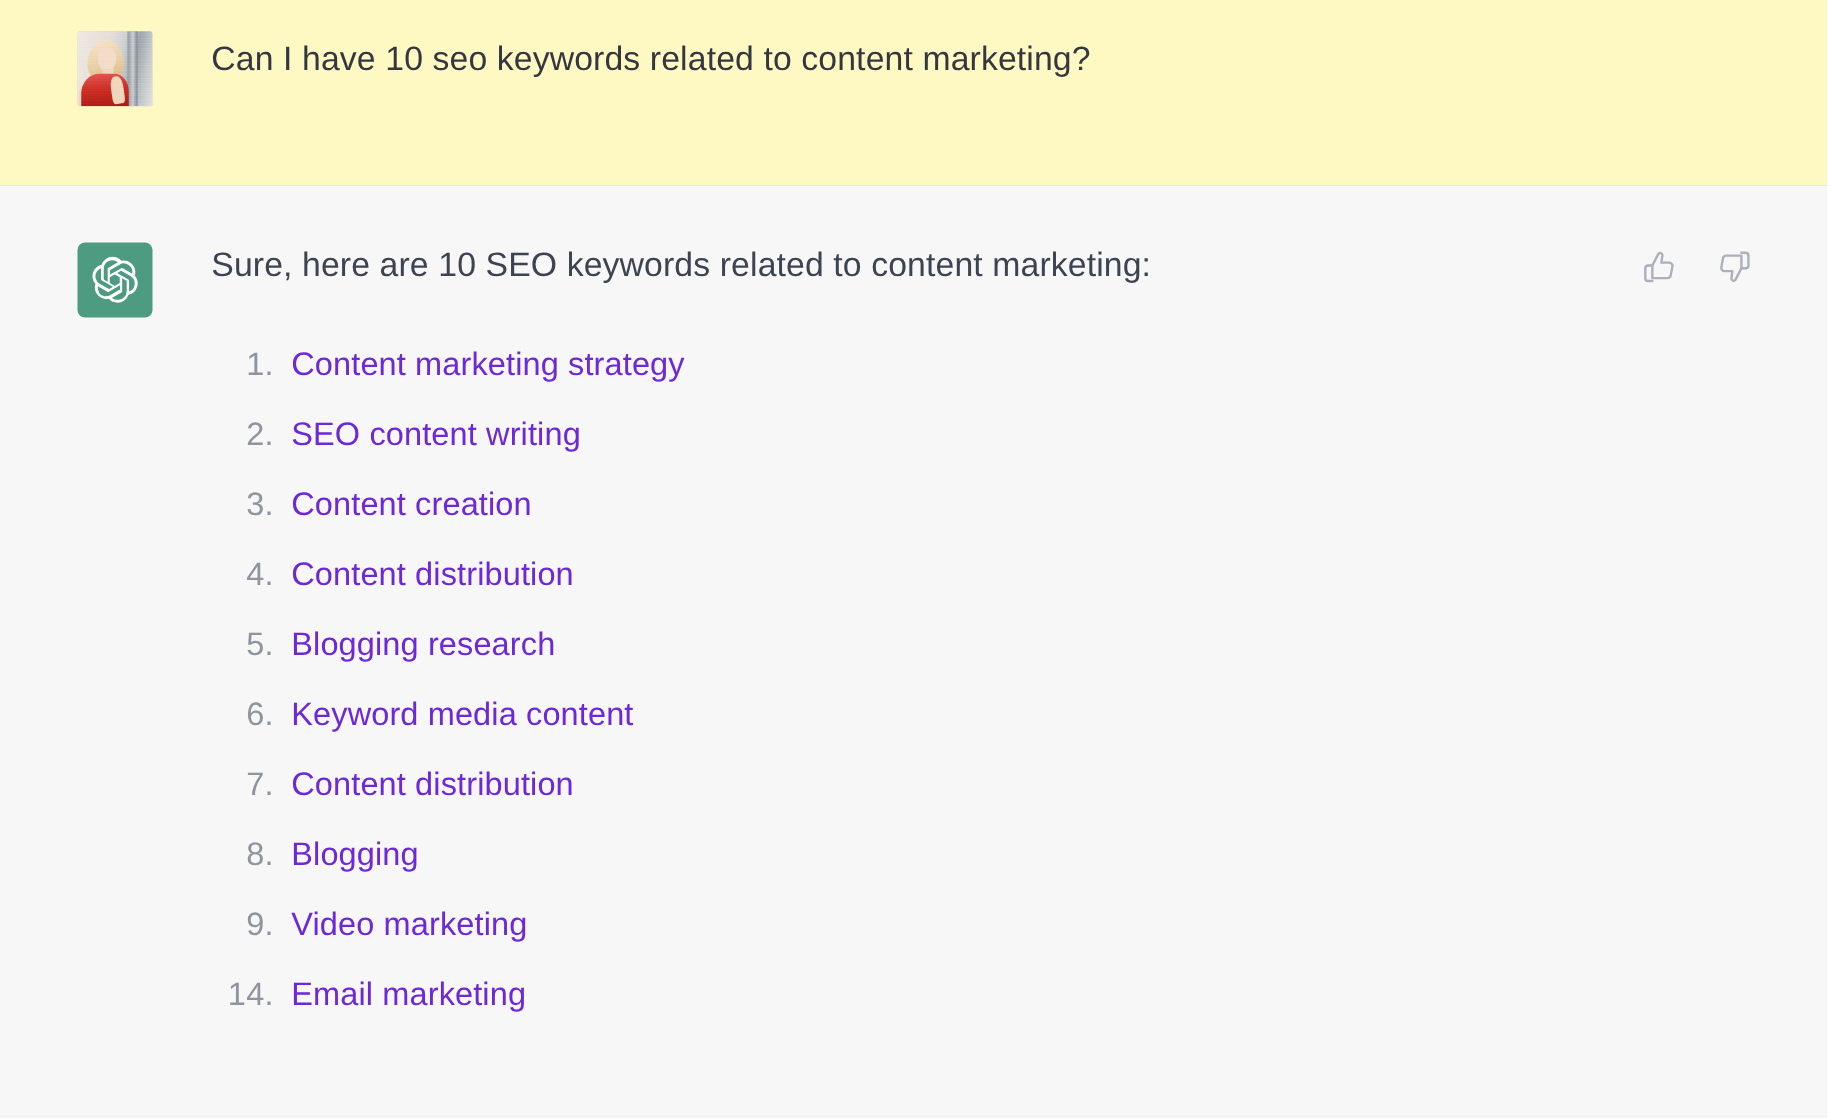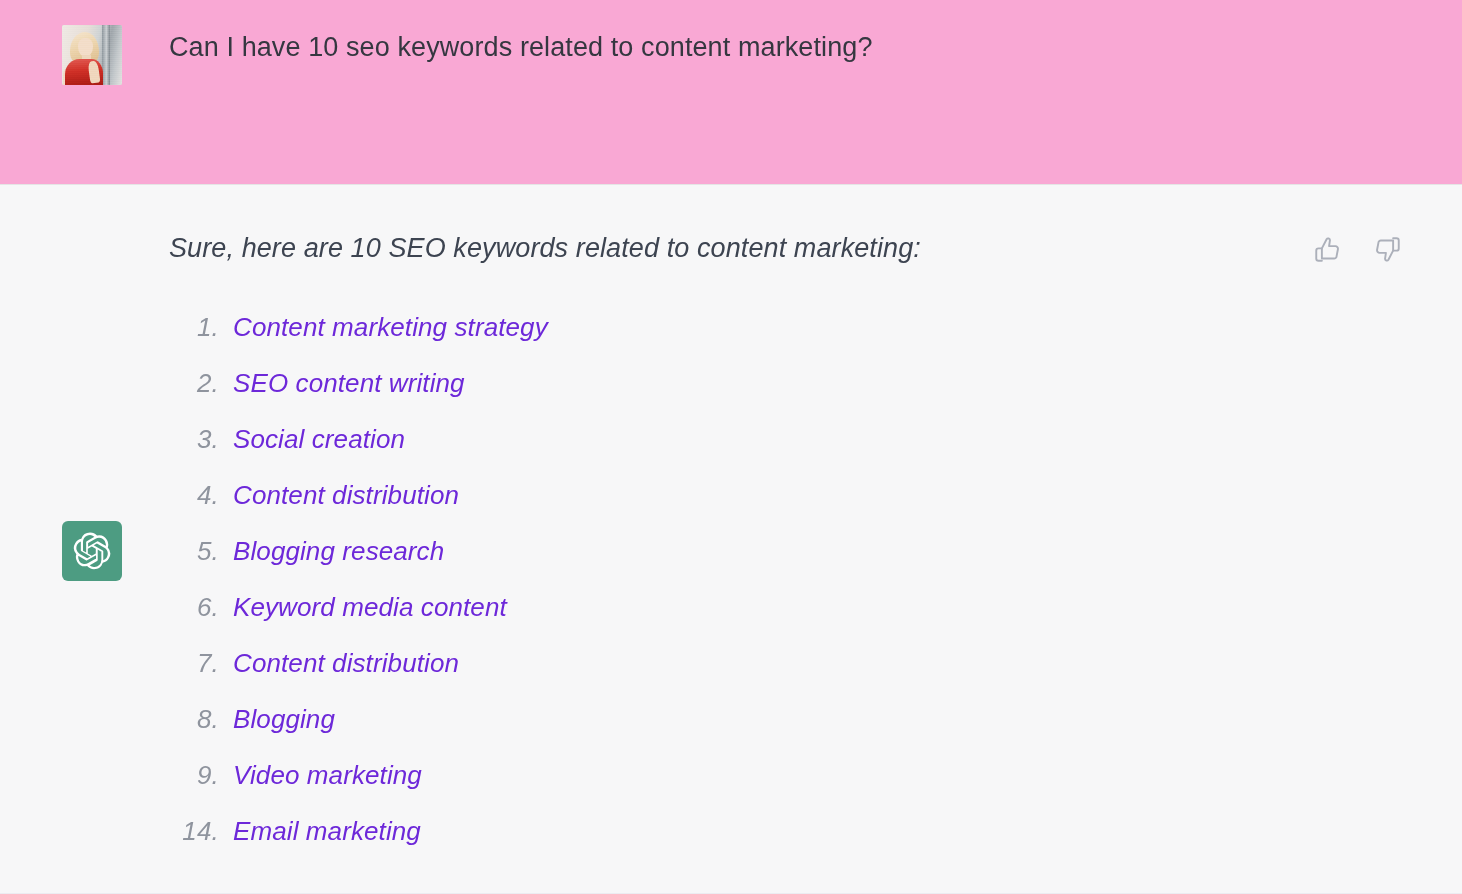--- a/index.html
+++ b/index.html
@@ -16,43 +16,42 @@
 
   .chat-thread {
     width: 1462px;
     height: 894px;
     display: flex;
     flex-direction: column;
   }
 
   
   .turn-user {
-    background: #f9a8d4;
+    background: #fef9c3;
     border-bottom: 1px solid #e5e5e5;
-    height: 185px;
+    height: 149px;
     position: relative;
   }
   .turn-user .turn-inner {
     display: flex;
     align-items: flex-start;
     padding: 25px 0 0 62px;
   }
 
   
   .turn-assistant {
     background: #f7f7f8;
     flex: 1 1 auto;
     position: relative;
     border-bottom: 1px solid #ececf1;
   }
   .turn-assistant .turn-inner {
     display: flex;
-    align-items: center;
+    align-items: flex-start;
     padding: 45px 0 0 62px;
-    font-style: italic;
   }
 
   
   .avatar-photo {
     width: 60px;
     height: 60px;
     flex: 0 0 60px;
     border-radius: 2px;
     overflow: hidden;
     position: relative;
@@ -265,21 +264,21 @@
           <li>
             <span class="li-num">1.</span>
             <span class="li-text">Content marketing strategy</span>
           </li>
           <li>
             <span class="li-num">2.</span>
             <span class="li-text">SEO content writing</span>
           </li>
           <li>
             <span class="li-num">3.</span>
-            <span class="li-text">Social creation</span>
+            <span class="li-text">Content creation</span>
           </li>
           <li>
             <span class="li-num">4.</span>
             <span class="li-text">Content distribution</span>
           </li>
           <li>
             <span class="li-num">5.</span>
             <span class="li-text">Blogging research</span>
           </li>
           <li>

